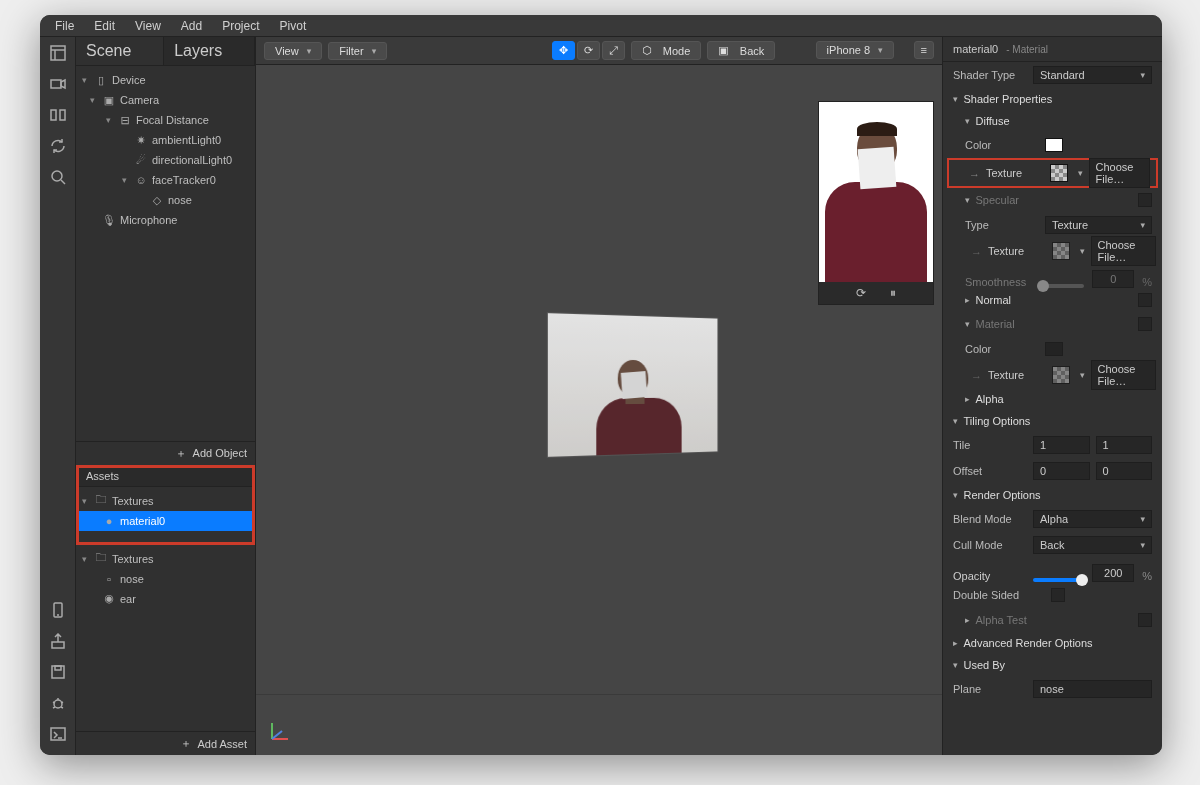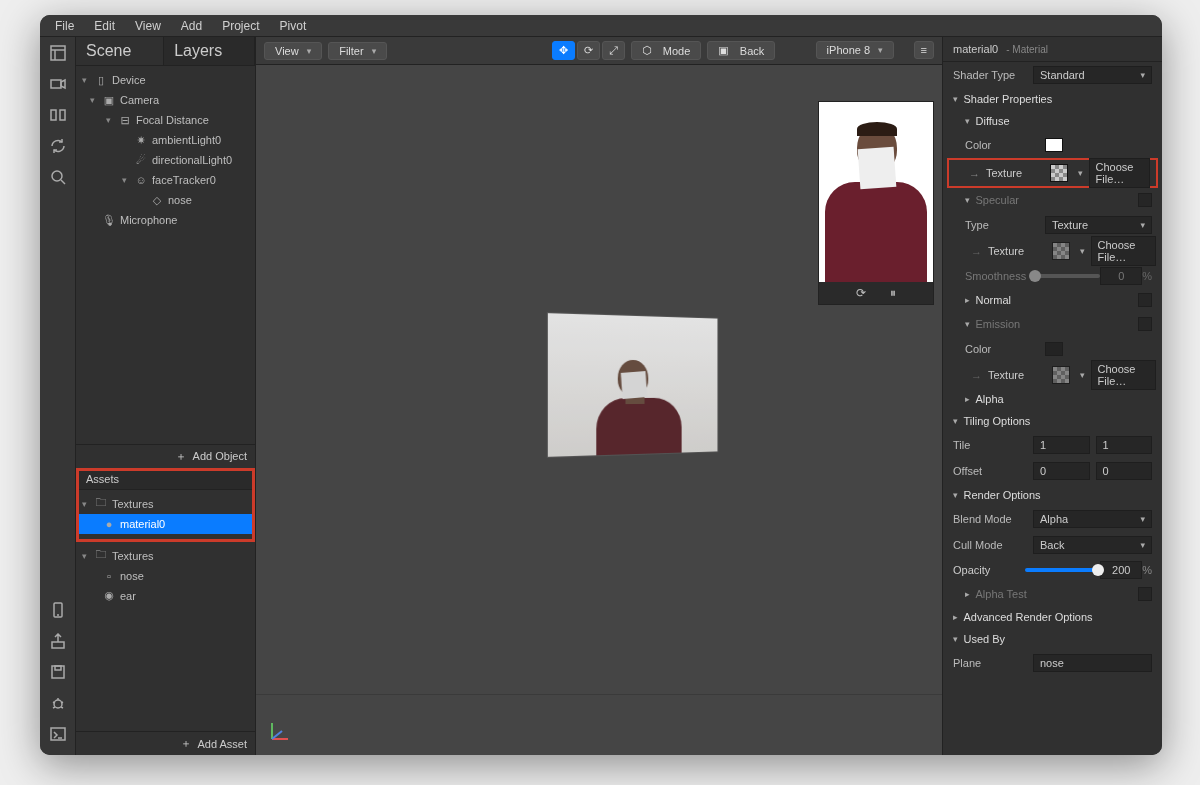--- a/index.html
+++ b/index.html
@@ -88,21 +88,21 @@
   .sub-section { padding-left:22px;}
   .checker { width:18px;height:18px; background:
      conic-gradient(#888 25%, #ccc 0 50%, #888 0 75%, #ccc 0) 0 0/8px 8px;
      border:1px solid #111;}
   .swatch { width:18px;height:14px; background:#fff; border:1px solid #111;}
   .swatch.dark { background:#1a1a1a;}
   .texture-row { display:flex; align-items:center; height:26px; padding:0 6px 0 20px; gap:6px;}
   .texture-row .tx-lab { flex:0 0 58px; color:#ccc;}
   .choose { flex:1; background:#262626; border:1px solid #1e1e1e; padding:2px 6px; color:#ccc; font-size:11px; display:flex; justify-content:flex-start;}
   .hl-red2 { border:2px solid #cc3b2a; margin:0 4px; }
-  .slider-row { display:flex; align-items:center; padding:0 10px; height:24px; }
+  .slider-row { display:flex; align-items:flex-end; padding:0 10px; height:24px; gap:8px;}
   .slider-row .lab { width:72px;}
   .slider-track { flex:1; height:4px; background:#0a7cff; border-radius:2px; position:relative;}
   .slider-thumb { position:absolute; right:-4px; top:-4px; width:12px;height:12px;border-radius:50%;background:#eee;}
   .num { width:42px; background:#262626; border:1px solid #1e1e1e; text-align:center; font-size:11px; height:18px; line-height:16px;}
   .pair-input { display:flex; gap:6px; flex:1;}
   .pair-input .input { flex:1;}
   .end-check { width:14px; height:14px; border:1px solid #1e1e1e; background:#262626; margin-left:auto;}
   .dim { color:#777;}
   .dim .swatch, .dim .checker { opacity:.55;}
   .chev { font-size:9px; color:#aaa; margin-left:4px;}
@@ -217,21 +217,21 @@
               <span class="ico">🎙</span>
               <span>Microphone</span>
             </div>
         </div>
         <div class="panel-footer">
             <span class="plus">＋</span>
             <span>Add Object</span>
           </div>
       </div>
 
-      <div class="assets-panel hl-red" style="padding-bottom:8px;">
+      <div class="assets-panel hl-red" style="padding-bottom:14px;">
         <div class="assets-header">Assets</div>
         <div class="tree" style="flex:none;">
           <div class="tree-row">
               <span class="arrow">▾</span>
               <span class="ico">🗀</span>
               <span>Textures</span>
             </div>
           <div class="tree-row i1 selected-row">
               <span class="arrow"></span>
               <span class="ico">●</span>
@@ -392,21 +392,21 @@
       </div>
 
       <div class="section sub-section">
           <span class="tri">▸</span>
           <span>Normal</span>
           <div class="end-check"></div>
         </div>
 
       <div class="section sub-section dim">
           <span class="tri">▾</span>
-          <span>Emission</span>
+          <span>Material</span>
           <div class="end-check"></div>
         </div>
       <div class="field-row sub-section dim">
           <div class="lab">Color</div>
           <div class="swatch dark"></div>
         </div>
       <div class="texture-row dim" style="padding-left:28px;">
         <span style="color:#666">→</span>
         <div class="tx-lab">Texture</div>
         <div class="checker"></div>
@@ -459,20 +459,24 @@
           </div>
         </div>
       <div class="slider-row">
           <div class="lab">Opacity</div>
         <div class="slider-track">
             <div class="slider-thumb"></div>
           </div>
         <div class="num">200</div>
           <span style="color:#888">%</span>
       </div>
+      <div class="field-row">
+          <div class="lab" style="width:90px">Double Sided</div>
+          <div class="end-check" style="margin-left:0"></div>
+        </div>
       <div class="section sub-section dim">
           <span class="tri">▸</span>
           <span>Alpha Test</span>
           <div class="end-check"></div>
         </div>
 
       <div class="section">
           <span class="tri">▸</span>
           <span>Advanced Render Options</span>
         </div>

